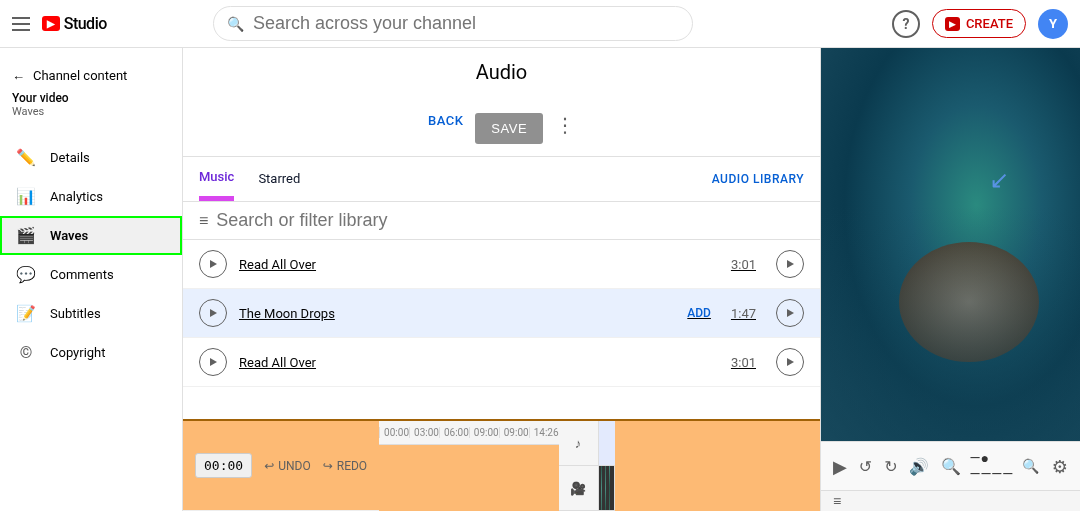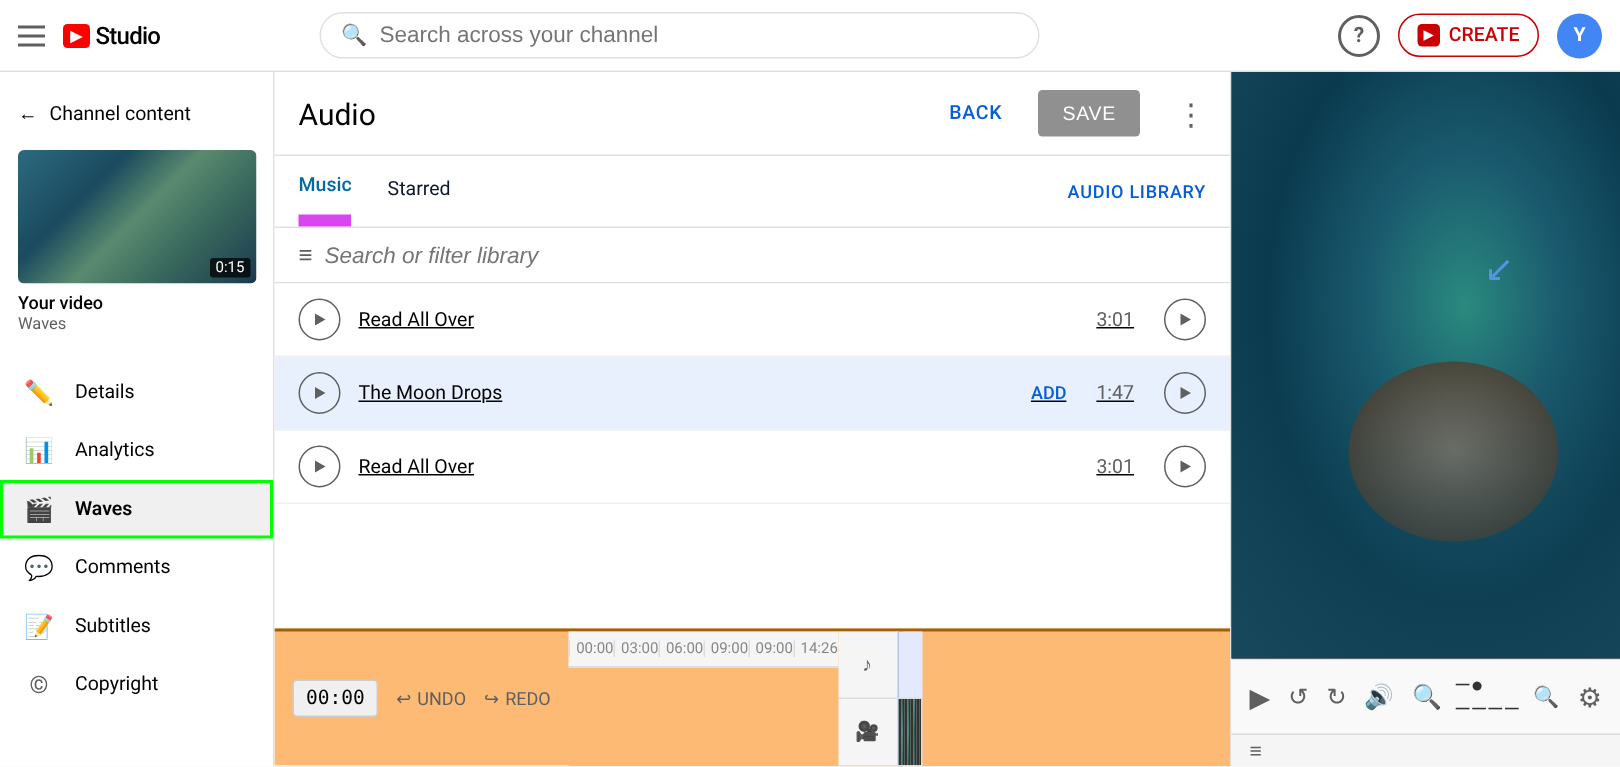--- a/index.html
+++ b/index.html
@@ -12,21 +12,21 @@
     }
     .topnav-left { display: flex; align-items: center; gap: 12px; }
     .youtube-logo { display: flex; align-items: center; gap: 4px; }
     .youtube-logo-icon { background: #ff0000; color: #fff; font-size: 10px; font-weight: 700; padding: 2px 5px; border-radius: 3px; }
     .youtube-logo-text { font-size: 16px; font-weight: 500; letter-spacing: -0.5px; color: #030303; }
     .search-bar {
       flex: 1; max-width: 480px; margin: 0 auto;
       display: flex; align-items: center; border: 1px solid #e0e0e0; border-radius: 20px;
       padding: 6px 14px; background: #fff; gap: 8px;
     }
-    .search-bar input { border: none; outline: none; flex: 1; font-size: 15px; color: #c2410c; background: transparent; }
+    .search-bar input { border: none; outline: none; flex: 1; font-size: 18px; color: #c2410c; background: transparent; }
     .topnav-right { display: flex; align-items: center; gap: 12px; margin-left: auto; }
     .help-icon { width: 28px; height: 28px; border-radius: 50%; border: 2px solid #606060; display: flex; align-items: center; justify-content: center; font-weight: 700; color: #606060; cursor: pointer; font-size: 14px; }
     .create-btn {
       display: flex; align-items: center; gap: 6px; border: 1px solid #c00; border-radius: 18px;
       padding: 6px 12px; cursor: pointer; font-size: 13px; font-weight: 500; color: #cc0000; background: #fff;
     }
     .create-btn-icon { background: #cc0000; border-radius: 3px; color: #fff; font-size: 9px; padding: 2px 4px; }
     .avatar { width: 30px; height: 30px; border-radius: 50%; background: #4285f4; display: flex; align-items: center; justify-content: center; color: #fff; font-weight: 700; font-size: 13px; cursor: pointer; }
 
     
@@ -53,41 +53,41 @@
     .sidebar-item.active .sidebar-item-icon { color: #cc0000; }
 
     
     .content-area { flex: 1; display: flex; flex-direction: column; overflow: hidden; }
 
     
     .audio-panel { display: flex; flex: 1; overflow: hidden; }
     .audio-left { width: 638px; flex-shrink: 0; display: flex; flex-direction: column; border-right: 1px solid #e0e0e0; }
     .audio-header-bar {
       display: flex; align-items: center; justify-content: space-between;
-      padding: 12px 16px; border-bottom: 1px solid #e0e0e0; background: #fff;
+      padding: 12px 16px; border-bottom: 1px solid #e0e0e0; background: #fff; flex-direction: column;
     }
     .audio-title { font-size: 20px; font-weight: 400; color: #030303; }
-    .audio-header-actions { display: flex; align-items: center; gap: 24px; }
+    .audio-header-actions { display: flex; align-items: flex-start; gap: 12px; margin-top: 29px; }
     .back-btn { font-size: 13px; font-weight: 500; color: #065fd4; cursor: pointer; letter-spacing: 0.5px; }
     .save-btn {
       background: #909090; color: #fff; border: none; border-radius: 3px;
       padding: 8px 16px; font-size: 13px; font-weight: 500; cursor: pointer; letter-spacing: 0.5px;
     }
     .more-icon { font-size: 20px; color: #606060; cursor: pointer; }
 
     
     .audio-tabs { display: flex; align-items: center; padding: 0 16px; border-bottom: 1px solid #e0e0e0; background: #fff; gap: 24px; }
     .tab { padding: 12px 0; font-size: 13px; color: #0f172a; cursor: pointer; border-bottom: 2px solid transparent; }
-    .tab.active { color: #0369a1; border-bottom: 8px solid #d946ef; font-weight: 500; }
+    .tab.active { color: #6d28d9; border-bottom: 5px solid #d946ef; font-weight: 500; }
     .audio-library-link { margin-left: auto; font-size: 12px; font-weight: 500; color: #065fd4; cursor: pointer; letter-spacing: 0.5px; }
 
     
     .audio-search { display: flex; align-items: center; gap: 8px; padding: 8px 16px; border-bottom: 1px solid #e0e0e0; background: #fff; }
     .filter-icon { font-size: 16px; color: #606060; }
-    .audio-search input { border: none; outline: none; font-size: 15px; color: #701a75; flex: 1; background: transparent; font-style: italic; }
+    .audio-search input { border: none; outline: none; font-size: 18px; color: #701a75; flex: 1; background: transparent; }
 
     
     .track-list { flex: 1; overflow-y: auto; background: #fff; }
     .track-item {
       display: flex; align-items: center; padding: 10px 16px; gap: 12px;
       border-bottom: 1px solid #f0f0f0; cursor: pointer; text-decoration: underline;
     }
     .track-item.highlighted { background: #e8f0fe; }
     .play-btn { width: 28px; height: 28px; border-radius: 50%; border: 1.5px solid #606060; display: flex; align-items: center; justify-content: center; cursor: pointer; flex-shrink: 0; }
     .play-btn svg { width: 10px; height: 10px; fill: #606060; }
@@ -167,25 +167,20 @@
 </div>
 
 <div class="main-layout">
 
   <div class="sidebar">
     <div class="sidebar-channel">
       <div class="sidebar-back">
         <span>←</span>
         <span>Channel content</span>
       </div>
-      <div class="sidebar-thumbnail">
-
-        <div style="width:100%;height:100%;background:linear-gradient(135deg,#2d6a7f 0%,#1a4a5e 30%,#5a8a6e 50%,#3a6a5e 70%,#1a3a4e 100%);"></div>
-        <span class="thumb-time">0:15</span>
-      </div>
       <div class="sidebar-video-title">Your video</div>
       <div class="sidebar-video-sub">Waves</div>
     </div>
     <div class="sidebar-nav">
       <div class="sidebar-item">
         <span class="sidebar-item-icon">✏️</span>
         <span>Details</span>
       </div>
       <div class="sidebar-item">
         <span class="sidebar-item-icon">📊</span>

